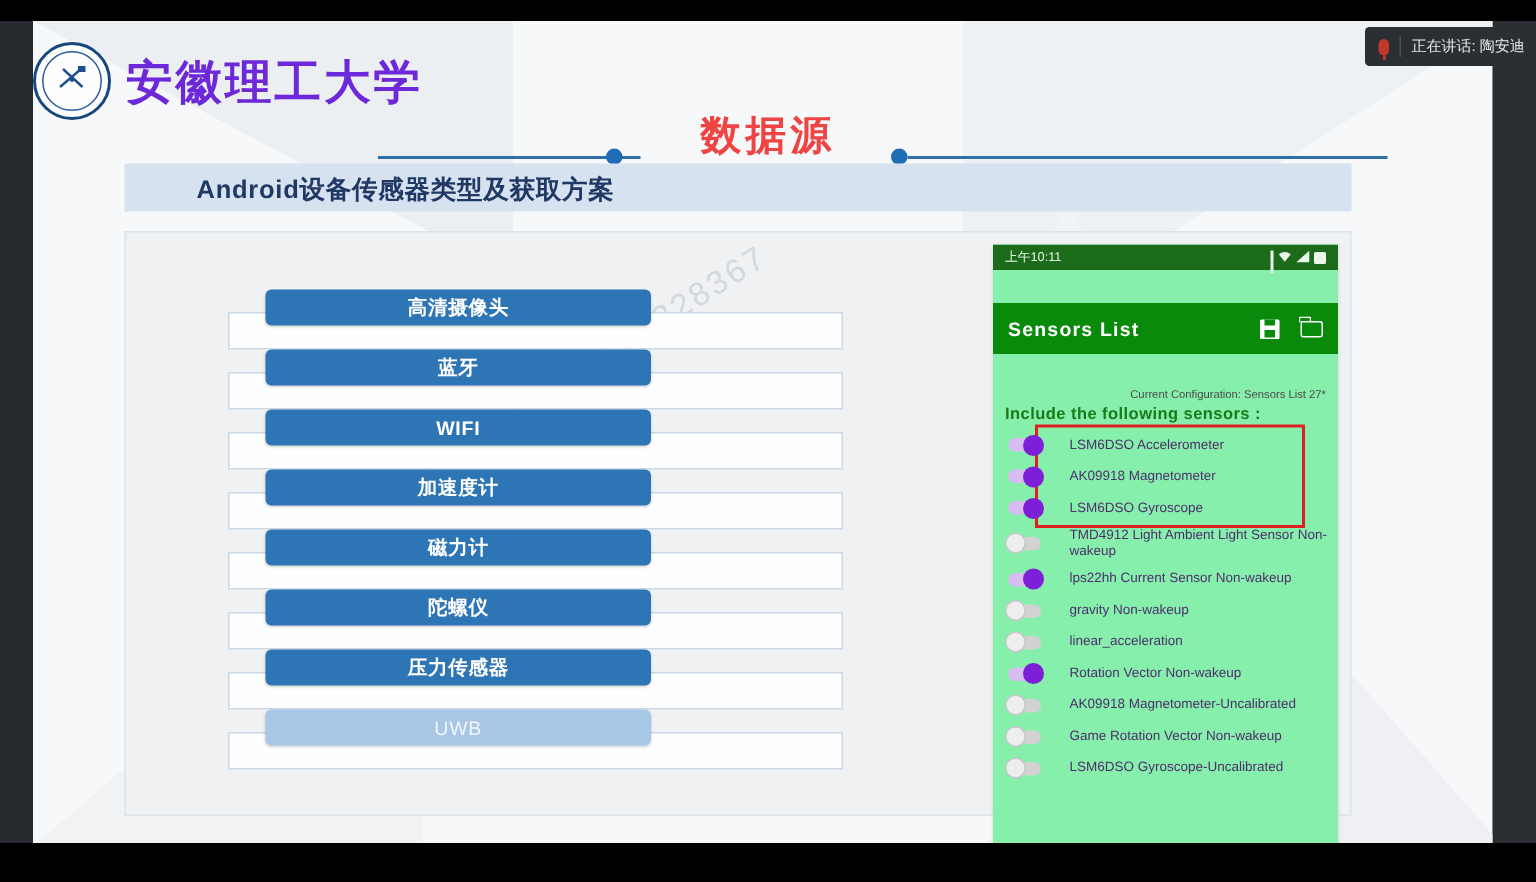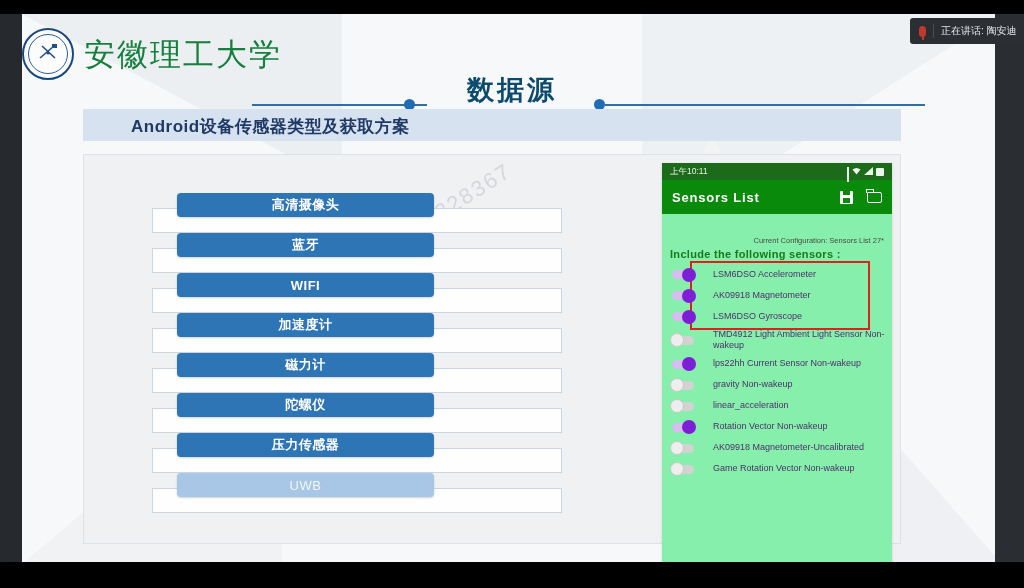--- a/index.html
+++ b/index.html
@@ -43,28 +43,28 @@
   .logo-wrap { position:absolute; left:0px; top:14px; width:56px; height:56px; }
   .logo-seal { width:52px; height:52px; border-radius:50%;
     border:2.5px solid #17477f; background:#fdfdfd;
     display:flex; align-items:center; justify-content:center; position:relative; }
   .logo-seal::before { content:""; position:absolute; left:4px; top:4px;
     right:4px; bottom:4px; border-radius:50%; border:1px solid #2a5e9c; }
 
   .uni-name {
     position:absolute; left:62px; top:20px;
     font-family:"Liberation Serif","DejaVu Serif",serif;
-    font-size:31px; font-weight:normal; color:#15803d; letter-spacing:2px;
+    font-size:31px; font-weight:bold; color:#6d28d9; letter-spacing:2px;
     white-space:nowrap;
   }
 
   .title-row { position:absolute; left:0; top:58px; width:973px; height:46px; }
   .title-text {
     position:absolute; left:430px; top:0px; width:120px;
-    text-align:center; font-size:27px; font-weight:bold; color:#0c4a6e;
+    text-align:center; font-size:27px; font-weight:bold; color:#ef4444;
     letter-spacing:3px; white-space:nowrap;
   }
   .rule { position:absolute; height:1.5px; background:#2e6fa8; top:32px; }
   .rule.left  { left:230px; width:175px; }
   .rule.right { left:583px; width:320px; }
   .dot { position:absolute; width:11px; height:11px; border-radius:50%;
     background:#1f6db5; top:27px; }
   .dot.left  { left:382px; }
   .dot.right { left:572px; }
 
@@ -119,20 +119,21 @@
   .sig-bars i { display:block; width:2px; background:#eaf7ea; }
   .sig-bars i:nth-child(1){ height:3px; }
   .sig-bars i:nth-child(2){ height:5px; }
   .sig-bars i:nth-child(3){ height:7px; }
   .batt { width:8px; height:8px; background:#eaf7ea; border-radius:1px; }
 
   .phone-appbar {
     height:34px; background:#0a8a0a; color:#ffffff;
     display:flex; align-items:center; justify-content:space-between;
     padding:0 10px;
+    margin-top:22px;
   }
   .appbar-title { font-size:13px; font-weight:bold; letter-spacing:0.8px; }
   .appbar-icons { display:flex; align-items:center; gap:14px; }
   .ic-save { width:13px; height:13px; background:#fff; border-radius:1px; position:relative; }
   .ic-save::before { content:""; position:absolute; left:3px; top:0; width:7px; height:4px; background:#0a8a0a; }
   .ic-save::after  { content:""; position:absolute; left:3px; bottom:1px; width:7px; height:5px; background:#0a8a0a; }
   .ic-folder { width:15px; height:11px; border:1.6px solid #fff; border-radius:1px 2px 2px 2px; position:relative; }
   .ic-folder::before { content:""; position:absolute; left:-1.6px; top:-4px; width:6px; height:3px;
     border:1.6px solid #fff; border-bottom:none; border-radius:1px 1px 0 0; }
 
@@ -355,20 +356,26 @@
                 <div class="knob"></div>
               </div>
               <div class="sensor-label">AK09918 Magnetometer-Uncalibrated</div>
             </div>
             <div class="sensor-row">
               <div class="toggle off">
                 <div class="knob"></div>
               </div>
               <div class="sensor-label">Game Rotation Vector  Non-wakeup</div>
             </div>
+            <div class="sensor-row">
+              <div class="toggle off">
+                <div class="knob"></div>
+              </div>
+              <div class="sensor-label">LSM6DSO Gyroscope-Uncalibrated</div>
+            </div>
           </div>
 
       </div>
     </div>
   </div>
 
   <div class="speaker-badge">
     <span class="mic-icon"></span>
     <span class="badge-sep"></span>
     <span class="speaker-text">正在讲话: 陶安迪</span>

